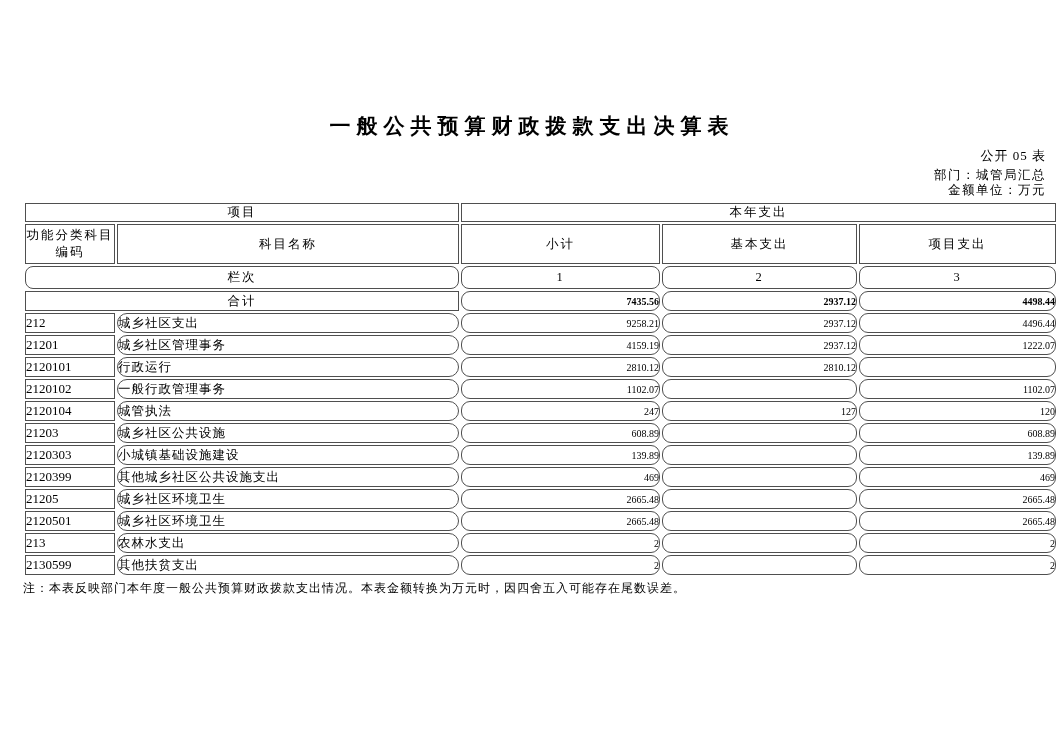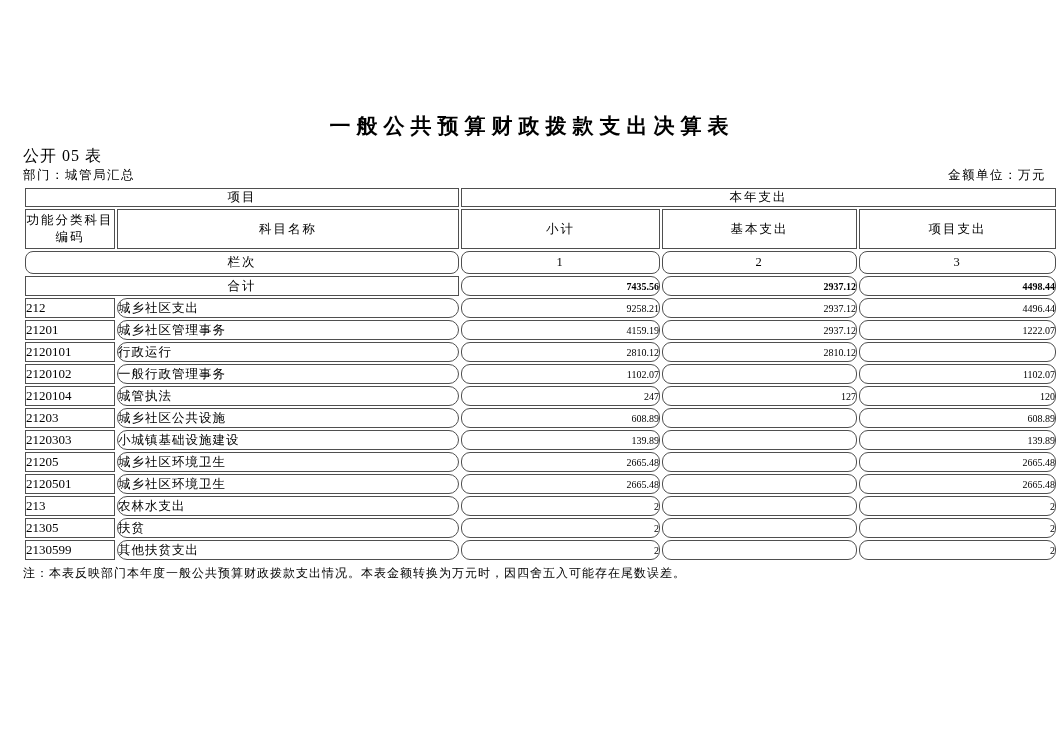--- a/index.html
+++ b/index.html
@@ -26,34 +26,35 @@
     font-weight:bold;
     letter-spacing:6px;
     line-height:24px;
   }
   .content{
     margin-left:23px;
     margin-right:18px;
   }
   .table-code{
     margin-top:11px;
-    text-align:left;
-    font-size:16px;
+    text-align:right;
+    font-size:13px;
     letter-spacing:1px;
     line-height:14px;
   }
   .meta-row{
     display:flex;
     justify-content:space-between;
     align-items:flex-end;
     font-size:12.5px;
     letter-spacing:1.5px;
     margin-top:5px;
     margin-bottom:3px;
     line-height:15px;
+    flex-direction:column;
   }
   table.budget{
     width:1023px;
     table-layout:fixed;
     border-collapse:separate;
     border-spacing:2px;
     background:var(--bg-color);
     font-size:12.5px;
   }
   table.budget td{
@@ -173,43 +174,43 @@
     <td class="num">608.89</td>
   </tr>
           <tr>
     <td class="code">2120303</td>
     <td class="name">小城镇基础设施建设</td>
     <td class="num">139.89</td>
     <td class="num"></td>
     <td class="num">139.89</td>
   </tr>
           <tr>
+    <td class="code">2120399</td>
+    <td class="name">其他城乡社区公共设施支出</td>
+    <td class="num">469</td>
+    <td class="num"></td>
+    <td class="num">469</td>
+  </tr>
+          <tr>
     <td class="code">21205</td>
     <td class="name">城乡社区环境卫生</td>
     <td class="num">2665.48</td>
     <td class="num"></td>
     <td class="num">2665.48</td>
   </tr>
           <tr>
     <td class="code">2120501</td>
     <td class="name">城乡社区环境卫生</td>
     <td class="num">2665.48</td>
     <td class="num"></td>
     <td class="num">2665.48</td>
   </tr>
           <tr>
     <td class="code">213</td>
     <td class="name">农林水支出</td>
-    <td class="num">2</td>
-    <td class="num"></td>
-    <td class="num">2</td>
-  </tr>
-          <tr>
-    <td class="code">21305</td>
-    <td class="name">扶贫</td>
     <td class="num">2</td>
     <td class="num"></td>
     <td class="num">2</td>
   </tr>
           <tr>
     <td class="code">2130599</td>
     <td class="name">其他扶贫支出</td>
     <td class="num">2</td>
     <td class="num"></td>
     <td class="num">2</td>

